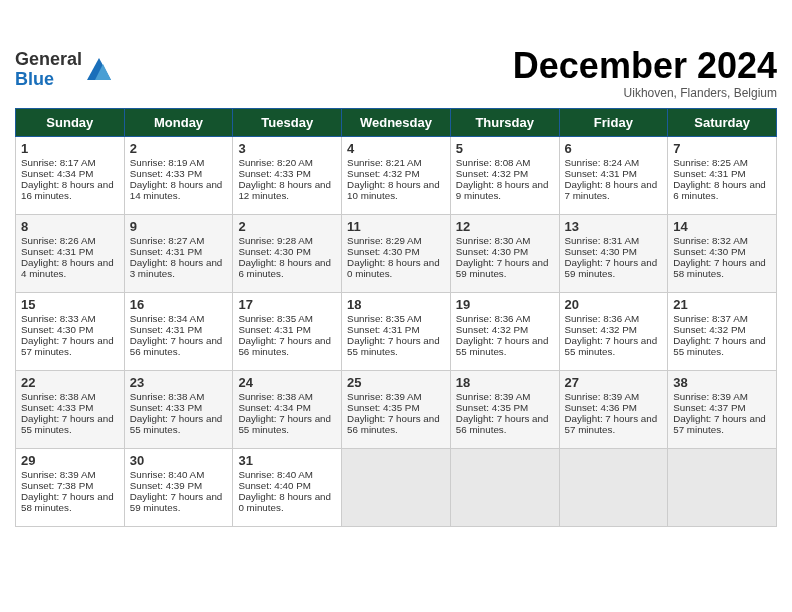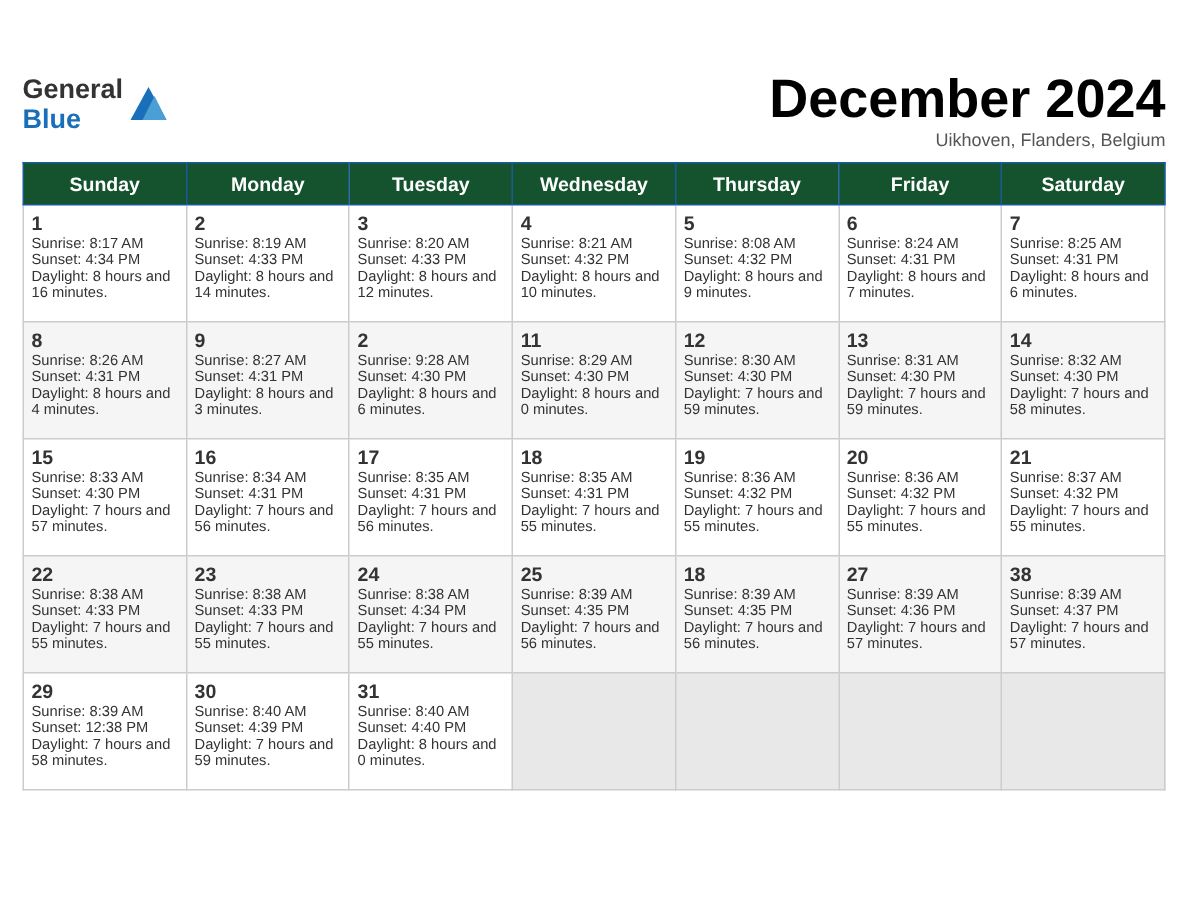--- a/index.html
+++ b/index.html
@@ -158,21 +158,21 @@
         <tr>
           <td><span class="day-number">22</span><span>Sunrise: 8:38 AM</span><br><span>Sunset: 4:33 PM</span><br><span>Daylight: 7 hours and 55 minutes.</span></td>
           <td><span class="day-number">23</span><span>Sunrise: 8:38 AM</span><br><span>Sunset: 4:33 PM</span><br><span>Daylight: 7 hours and 55 minutes.</span></td>
           <td><span class="day-number">24</span><span>Sunrise: 8:38 AM</span><br><span>Sunset: 4:34 PM</span><br><span>Daylight: 7 hours and 55 minutes.</span></td>
           <td><span class="day-number">25</span><span>Sunrise: 8:39 AM</span><br><span>Sunset: 4:35 PM</span><br><span>Daylight: 7 hours and 56 minutes.</span></td>
           <td><span class="day-number">18</span><span>Sunrise: 8:39 AM</span><br><span>Sunset: 4:35 PM</span><br><span>Daylight: 7 hours and 56 minutes.</span></td>
           <td><span class="day-number">27</span><span>Sunrise: 8:39 AM</span><br><span>Sunset: 4:36 PM</span><br><span>Daylight: 7 hours and 57 minutes.</span></td>
           <td><span class="day-number">38</span><span>Sunrise: 8:39 AM</span><br><span>Sunset: 4:37 PM</span><br><span>Daylight: 7 hours and 57 minutes.</span></td>
         </tr>
         <tr>
-          <td><span class="day-number">29</span><span>Sunrise: 8:39 AM</span><br><span>Sunset: 12:38 PM</span><br><span>Daylight: 7 hours and 58 minutes.</span></td>
+          <td><span class="day-number">29</span><span>Sunrise: 8:39 AM</span><br><span>Sunset: 7:38 PM</span><br><span>Daylight: 7 hours and 58 minutes.</span></td>
           <td><span class="day-number">30</span><span>Sunrise: 8:40 AM</span><br><span>Sunset: 4:39 PM</span><br><span>Daylight: 7 hours and 59 minutes.</span></td>
           <td><span class="day-number">31</span><span>Sunrise: 8:40 AM</span><br><span>Sunset: 4:40 PM</span><br><span>Daylight: 8 hours and 0 minutes.</span></td>
           <td class="empty"></td>
           <td class="empty"></td>
           <td class="empty"></td>
           <td class="empty"></td>
         </tr>
       </tbody>
   </table>
 </div>

